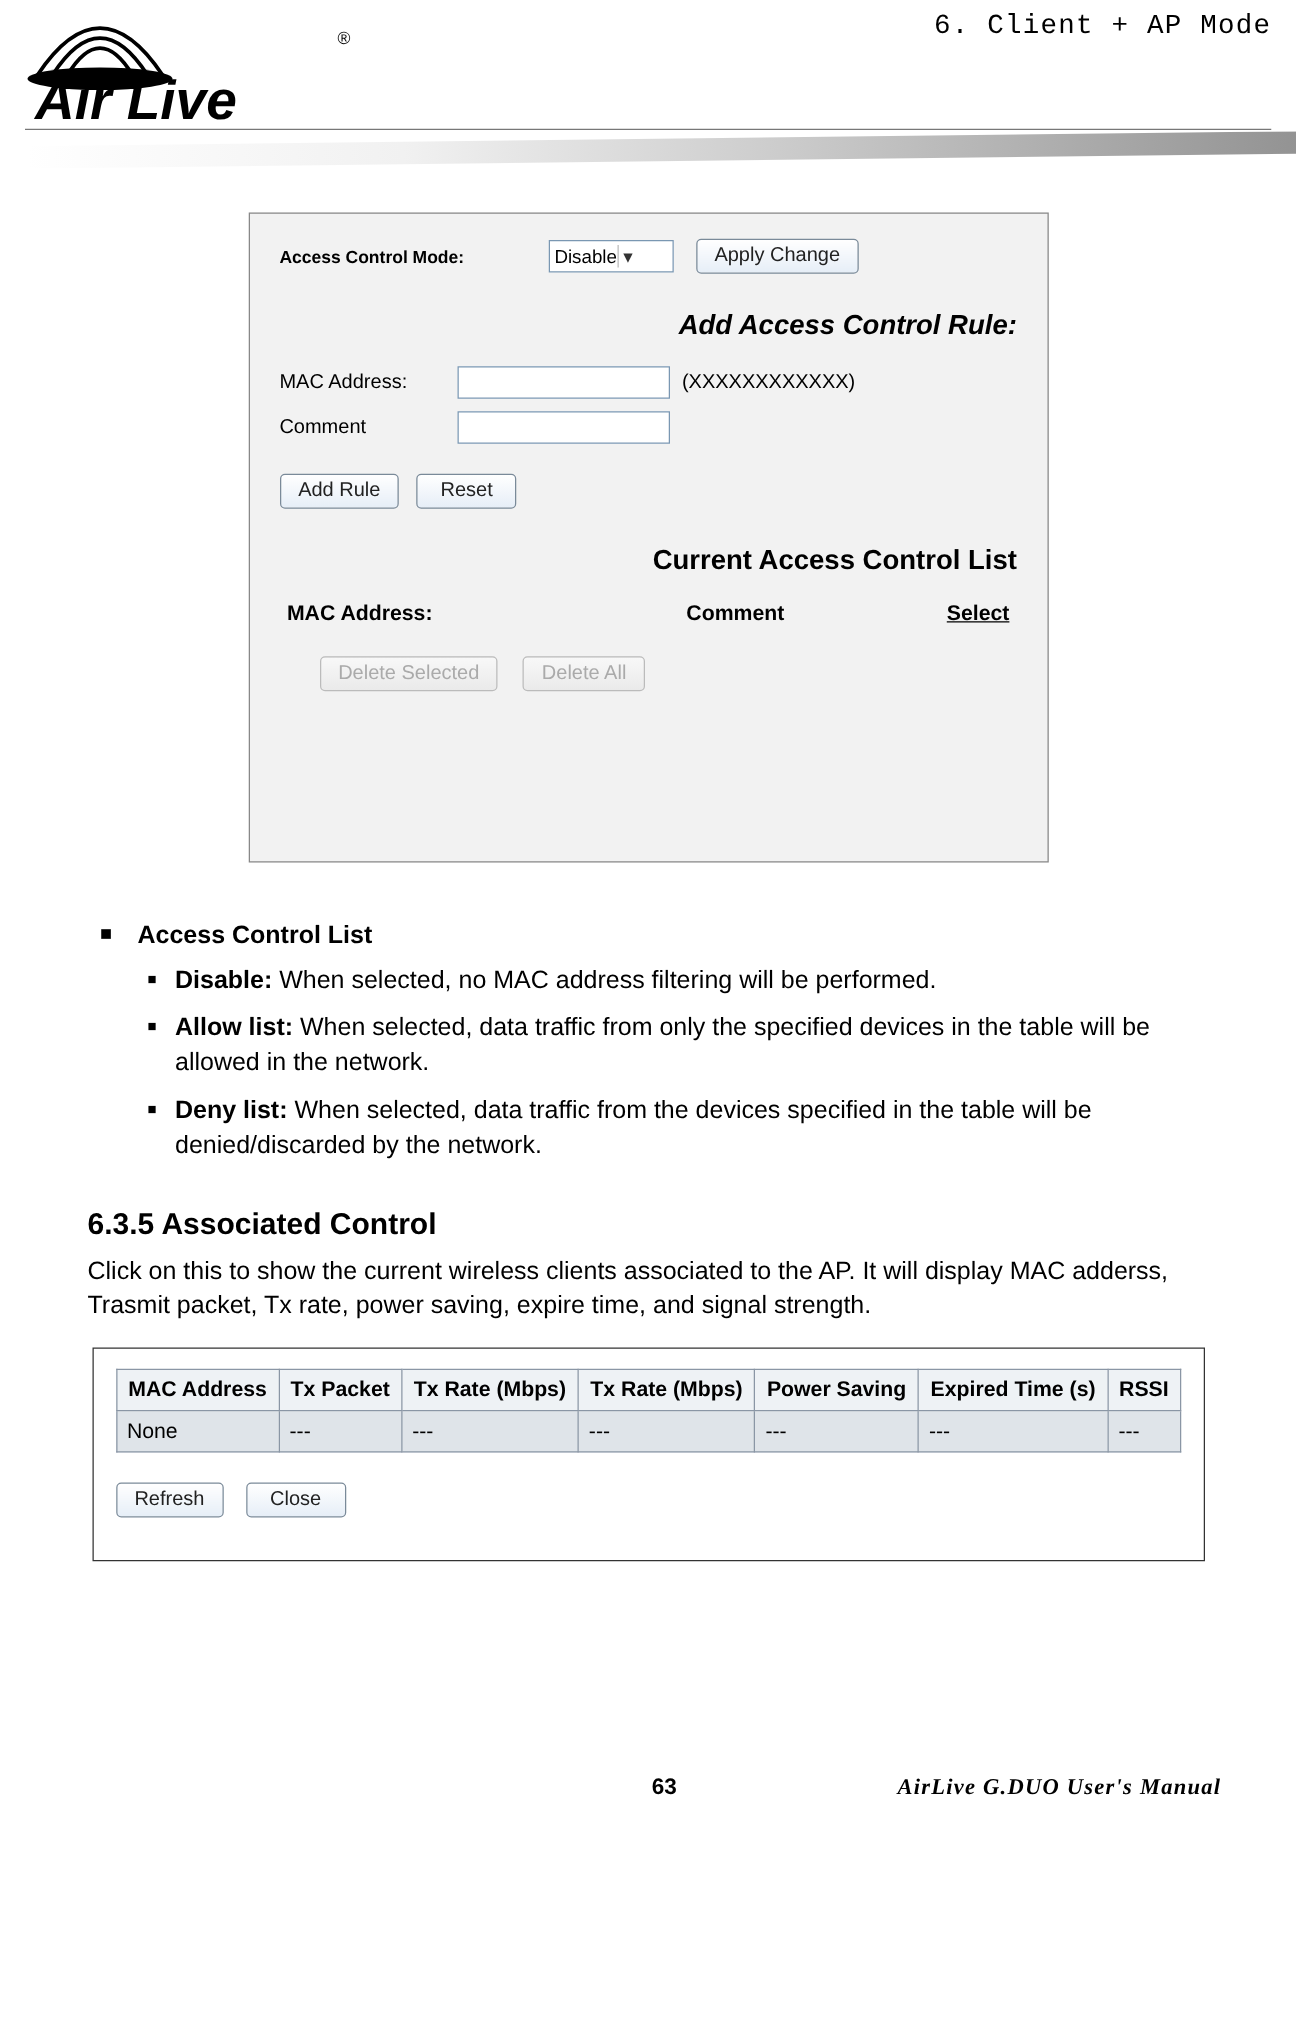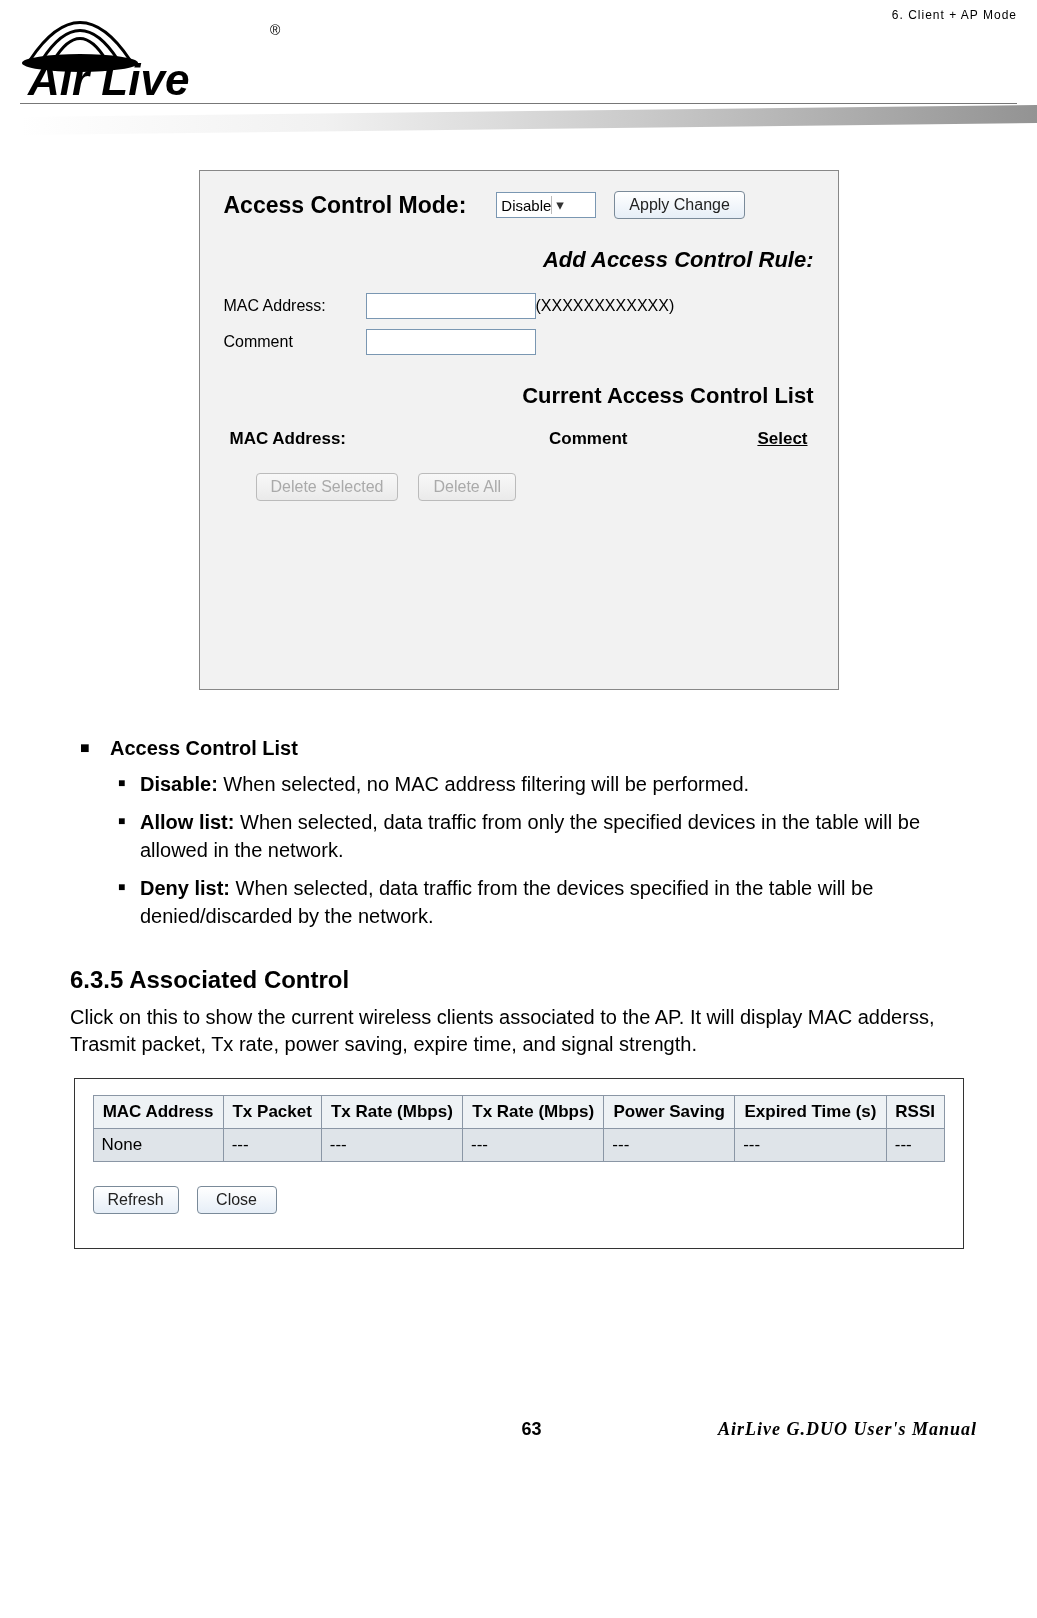--- a/index.html
+++ b/index.html
@@ -17,22 +17,22 @@
     }
     .logo-area {
       position: absolute;
       left: 20px;
       top: 5px;
     }
     .chapter-label {
       position: absolute;
       right: 20px;
       top: 8px;
-      font-family: Liberation Sans, sans-serif;
-      font-size: 12px;
+      font-family: Liberation Mono, monospace;
+      font-size: 22px;
       letter-spacing: 1px;
     }
     .header-rule {
       position: absolute;
       top: 105px;
       left: 20px;
       right: 0;
       height: 30px;
       background: linear-gradient(to right, rgba(120,120,120,0) 0%, rgba(160,160,160,0.15) 30%, rgba(140,140,140,0.45) 60%, rgba(120,120,120,0.8) 100%);
       clip-path: polygon(0 40%, 100% 0, 100% 60%, 0 100%);
@@ -52,21 +52,21 @@
       background: #f2f2f2;
       border: 1px solid #888;
     }
     .panel1 {
       width: 640px;
       height: 520px;
       position: relative;
       padding: 20px 24px;
     }
     .row { display: flex; align-items: center; margin-bottom: 10px; }
-    .lbl-bold { font-weight: bold; font-size: 23px; margin-right: 30px; min-width: 185px; }
+    .lbl-bold { font-weight: bold; font-size: 14px; margin-right: 30px; min-width: 185px; }
     .lbl { font-size: 16px; margin-right: 12px; min-width: 130px; }
     .select-wrap {
       display: inline-flex;
       align-items: center;
       background: #fff;
       border: 1px solid #7a97b2;
       height: 26px;
       width: 100px;
       padding: 0 4px;
       margin-right: 18px;
@@ -103,21 +103,21 @@
       margin: 28px 0 20px 0;
     }
     .input {
       background: #fff;
       border: 1px solid #7a97b2;
       height: 26px;
       width: 170px;
       padding: 0 4px;
       font-size: 15px;
     }
-    .hint { font-size: 16px; }
+    .hint { font-size: 16px; margin-left: 10px; }
     .btn-row { display: flex; gap: 14px; margin-top: 24px; }
     .table-head {
       display: flex;
       font-weight: bold;
       font-size: 17px;
       margin-top: 8px;
       padding: 0 6px;
     }
     .th-mac { flex: 1.3; }
     .th-comment { flex: 1; text-align: center; }
@@ -238,20 +238,24 @@
   <div class="row">
     <span class="lbl">MAC Address:</span>
     <input class="input" style="">
     <span class="hint">(XXXXXXXXXXXX)</span>
   </div>
   <div class="row">
     <span class="lbl">Comment</span>
     <input class="input" style="">
   </div>
 
+  <div class="btn-row">
+    <div class="btn">Add Rule</div>
+    <div class="btn">Reset</div>
+  </div>
 
   <div class="section-title" style="font-style:normal;">Current Access Control List</div>
 
   <div class="table-head">
     <div class="th-mac">MAC Address:</div>
     <div class="th-comment">Comment</div>
     <div class="th-select">Select</div>
   </div>
 
   <div class="bottom-btns">

